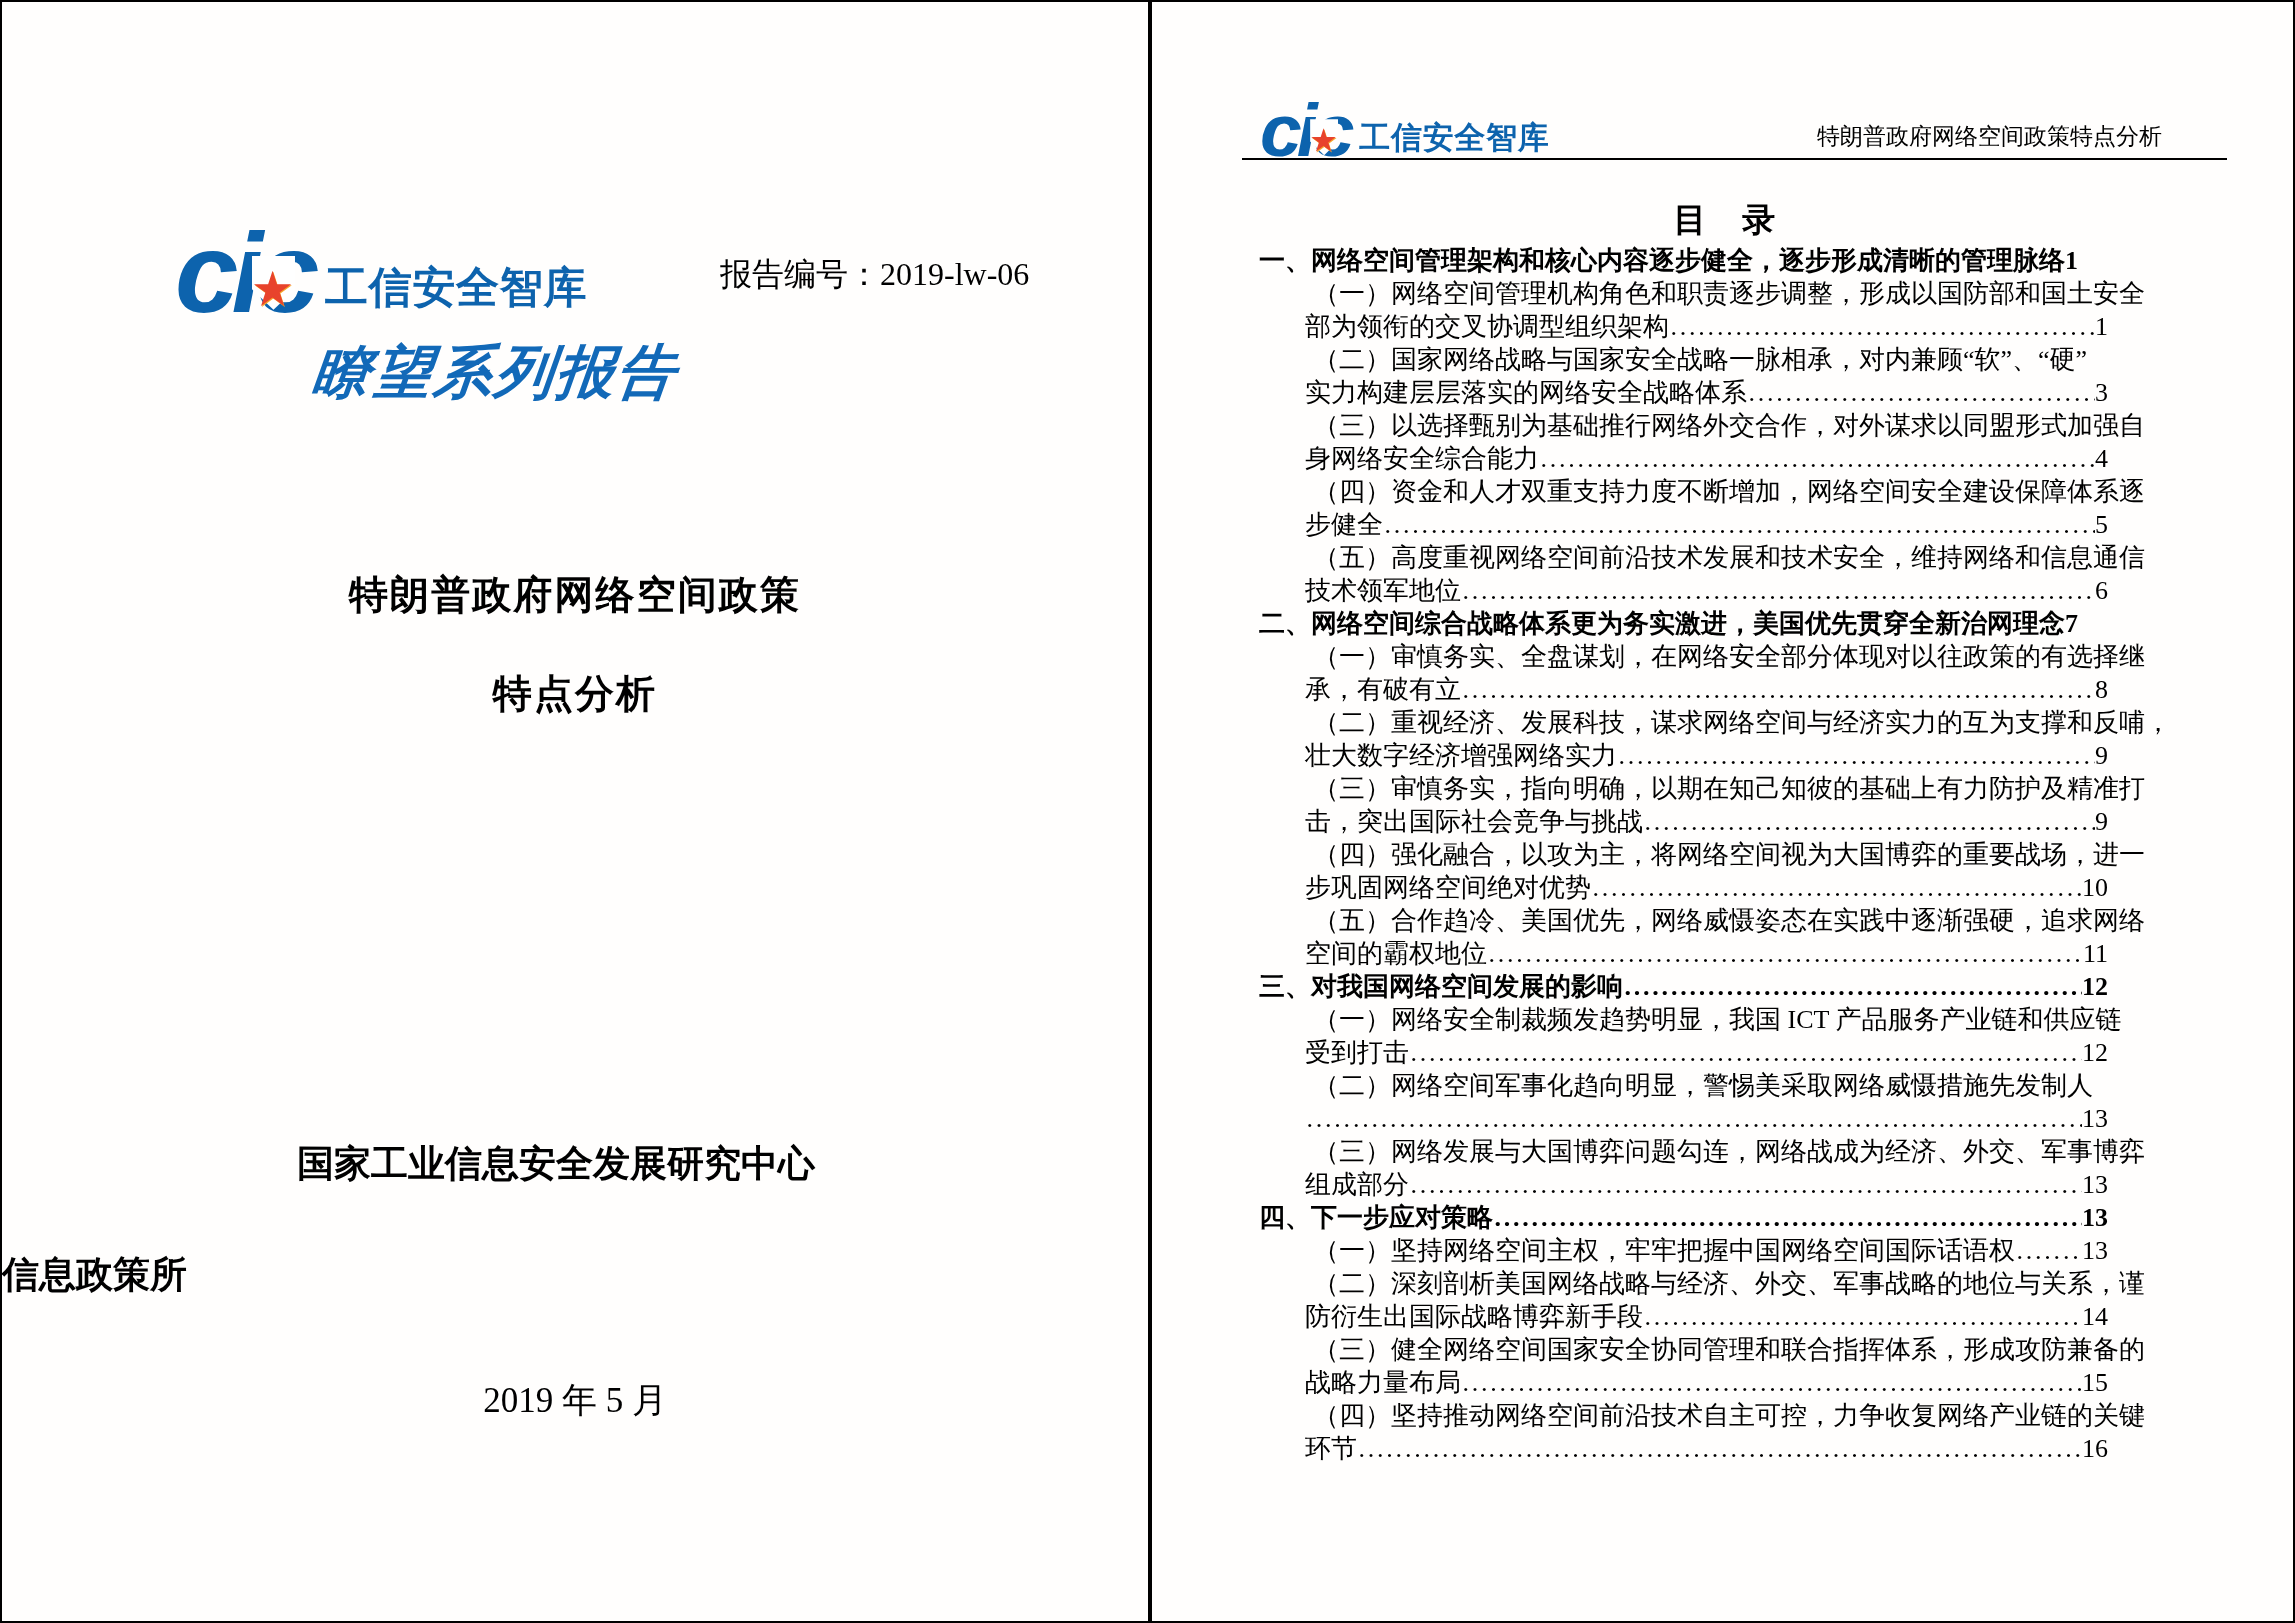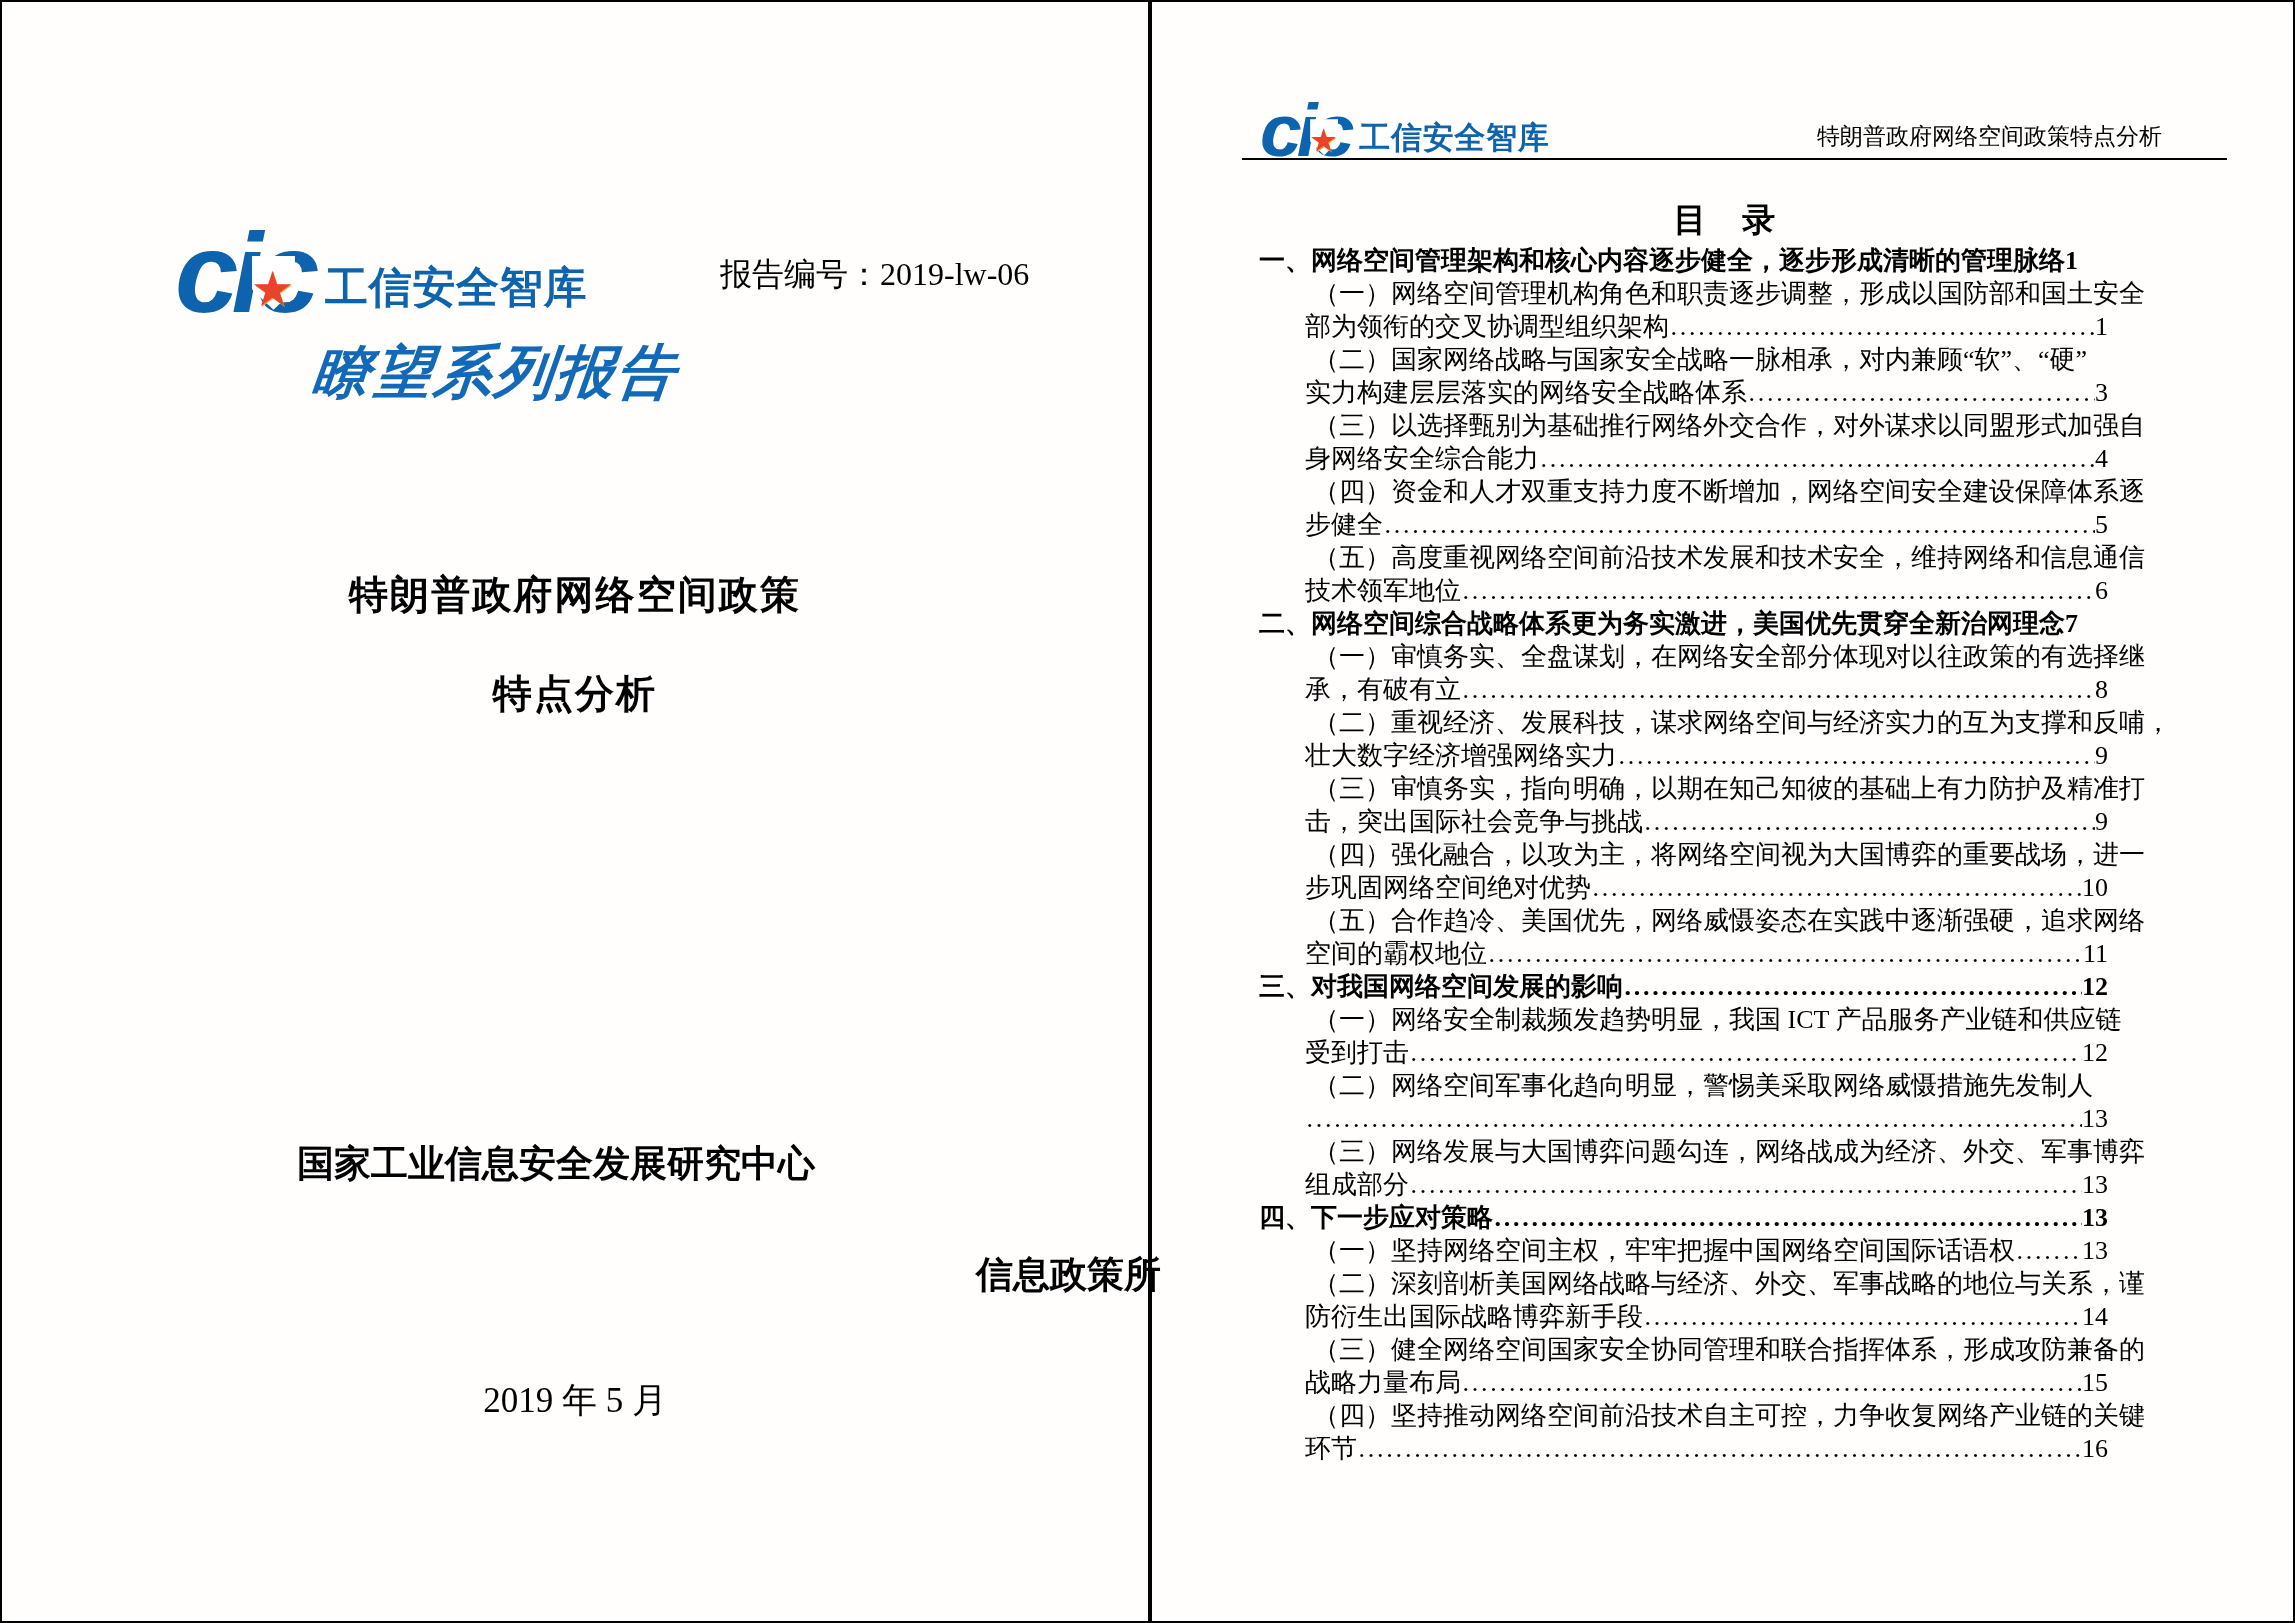--- a/index.html
+++ b/index.html
@@ -34,22 +34,22 @@
   
   .cover-logo { position:absolute; left:173px; top:230px; }
   .series { position:absolute; left:311px; top:332px;
     font-family:"Liberation Sans", sans-serif; font-weight:900; font-style:italic;
     font-size:58px; color:var(--series-blue); transform:skewX(-6deg); letter-spacing:2.8px; white-space:nowrap; }
   .report-no { position:absolute; left:670px; top:251px; font-size:32px; white-space:nowrap;margin-left:48px; }
   .cover-title { position:absolute; left:0; top:543px; width:1146px; text-align:center;
     font-weight:700; font-size:39px; line-height:99px; letter-spacing:2.1px; }
   .org  { position:absolute; left:0; top:1137px; width:1108px; text-align:center;
     font-family:"Liberation Sans", sans-serif; font-weight:700; font-size:37px; }
-  .dept { position:absolute; left:0; top:1248px; width:1146px; text-align:right;
-    font-family:"Liberation Sans", sans-serif; font-weight:700; font-size:37px;margin-left:13px; }
+  .dept { position:absolute; left:0; top:1248px; width:1146px; text-align:left;
+    font-family:"Liberation Sans", sans-serif; font-weight:700; font-size:37px; }
   .pub-date { position:absolute; left:0; top:1375px; width:1146px; text-align:center; font-size:35px; }
 
   
   .page2 { position:absolute; left:1150px; top:0; width:1146px; height:100%; }
   .p2-logo { position:absolute; left:108px; top:87px; }
   .p2-header-title { position:absolute; right:136px; top:119px; font-size:23px; white-space:nowrap; }
   .rule { position:absolute; left:90px; right:71px; top:156px; height:2.1px; background:#000; }
   .toc-title { position:absolute; left:0; top:196px; width:100%; text-align:center;
     font-weight:700; font-size:33px; letter-spacing:1.4px; }
   .toc { position:absolute; left:107px; top:242px; width:902px; font-size:26px; }

